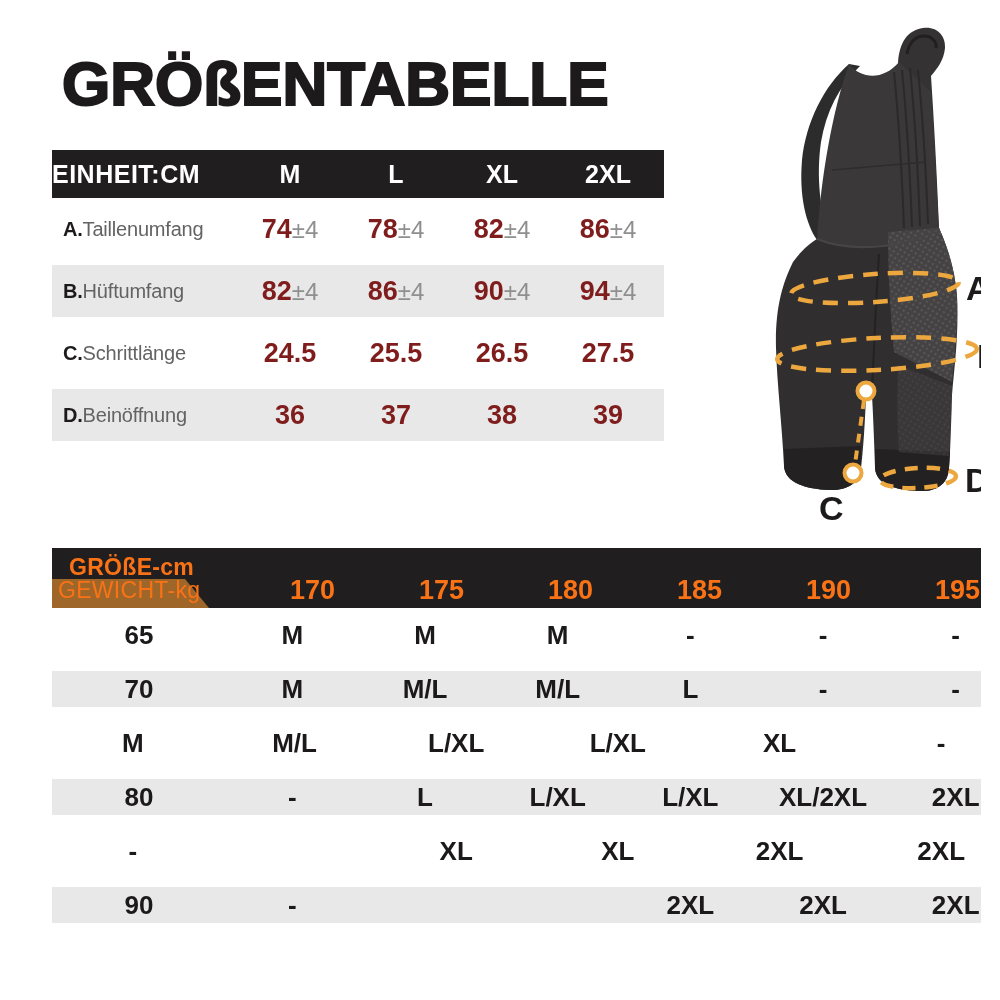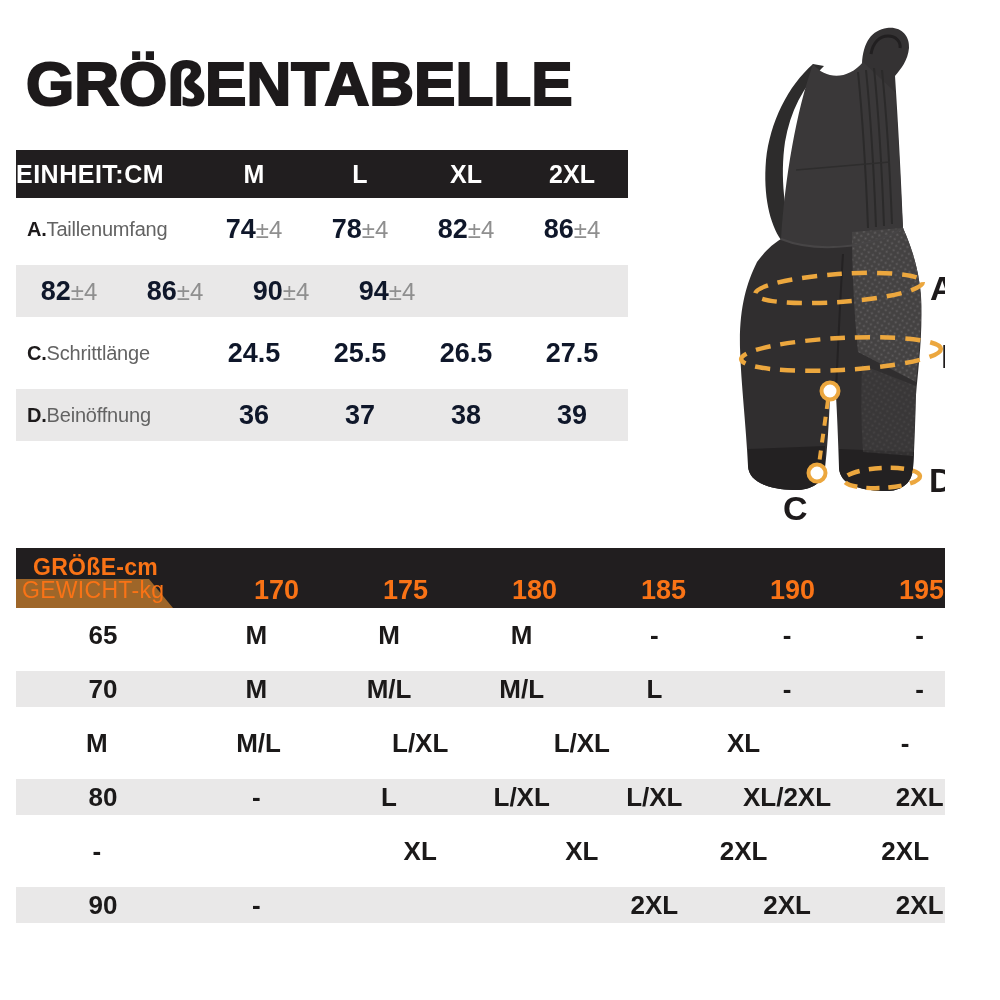--- a/index.html
+++ b/index.html
@@ -1,18 +1,18 @@
 <!DOCTYPE html>
 <html><head>
 <meta charset="utf-8">
 <style>
   html,body{margin:0;padding:0;background:#ffffff;}
   .page{
     position:relative;width:945px;height:1000px;background:#ffffff;
-    font-family:"Liberation Sans",sans-serif;color:#1d1a1b;overflow:hidden;
+    font-family:"Liberation Sans",sans-serif;color:#1d1a1b;overflow:hidden;margin-left:36px;
   }
   
   .title{
     position:absolute;left:26px;top:48px;
     font-size:62px;font-weight:bold;letter-spacing:0px;
     -webkit-text-stroke:2.2px #1d1a1b;color:#1d1a1b;white-space:nowrap;
   }
   
   .size-table{position:absolute;left:16px;top:150px;width:612px;}
   .size-header{
@@ -20,21 +20,21 @@
     font-weight:bold;font-size:25px;
   }
   .size-header .unit{width:185px;padding-left:0;letter-spacing:.5px;box-sizing:border-box;white-space:nowrap;}
   .size-header .col{width:106px;text-align:center;}
   .trow{display:flex;align-items:center;height:62px;box-sizing:border-box;}
   .trow.gray{background:#e9e8e8;border-top:5px solid #ffffff;border-bottom:5px solid #ffffff;}
   .tlabel{width:185px;padding-left:11px;box-sizing:border-box;font-size:20px;white-space:nowrap;letter-spacing:-0.2px;}
   .tlabel .key{font-weight:bold;color:#1d1a1b;}
   .tlabel .lbl{color:#636363;}
   .tcell{width:106px;text-align:center;font-size:27px;white-space:nowrap;}
-  .tcell .num{font-weight:bold;color:#0f172a;}
+  .tcell .num{font-weight:bold;color:#7f1d1d;}
   .tcell .tol{color:#8f8f8f;font-size:24px;}
   
   .fit-table{position:absolute;left:16px;top:548px;width:970px;}
   .fit-header{position:relative;height:60px;background:#211e1f;color:#f97316;}
   .fit-header .accent{
     position:absolute;left:0;bottom:0;height:29px;width:170px;background:#9e6629;
     clip-path:polygon(0 0,133px 0,157px 100%,0 100%);
   }
   .fit-header .h-height{position:absolute;left:17px;top:6px;font-size:23px;font-weight:bold;letter-spacing:.3px;}
   .fit-header .h-weight{position:absolute;left:6px;bottom:4px;font-size:23px;font-weight:normal;letter-spacing:.3px;z-index:2;}
@@ -66,20 +66,21 @@
 
     <div class="trow">
       <div class="tlabel"><span class="key">A.</span><span class="lbl">Taillenumfang</span></div>
       <div class="tcell"><span class="num">74</span><span class="tol">±4</span></div>
       <div class="tcell"><span class="num">78</span><span class="tol">±4</span></div>
       <div class="tcell"><span class="num">82</span><span class="tol">±4</span></div>
       <div class="tcell"><span class="num">86</span><span class="tol">±4</span></div>
     </div>
 
     <div class="trow gray">
+      <div class="tlabel"><span class="key">B.</span><span class="lbl">Hüftumfang</span></div>
       <div class="tcell"><span class="num">82</span><span class="tol">±4</span></div>
       <div class="tcell"><span class="num">86</span><span class="tol">±4</span></div>
       <div class="tcell"><span class="num">90</span><span class="tol">±4</span></div>
       <div class="tcell"><span class="num">94</span><span class="tol">±4</span></div>
     </div>
 
     <div class="trow">
       <div class="tlabel"><span class="key">C.</span><span class="lbl">Schrittlänge</span></div>
       <div class="tcell"><span class="num">24.5</span><span class="tol"></span></div>
       <div class="tcell"><span class="num">25.5</span><span class="tol"></span></div>

